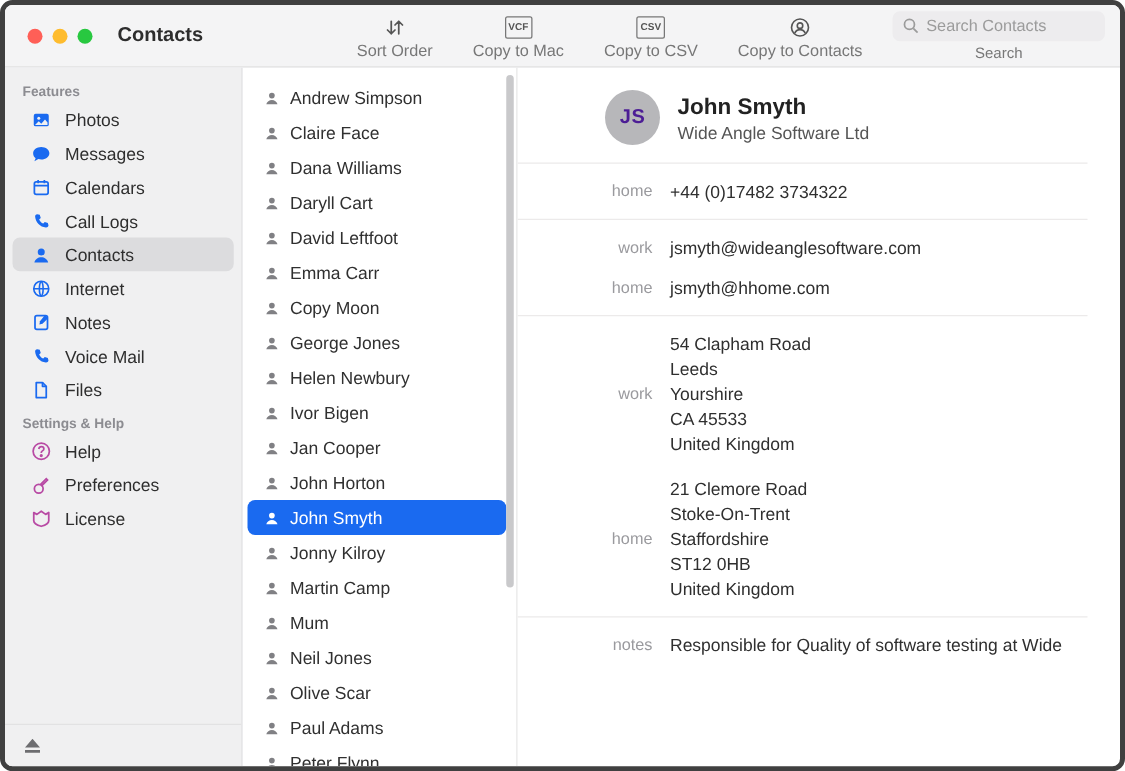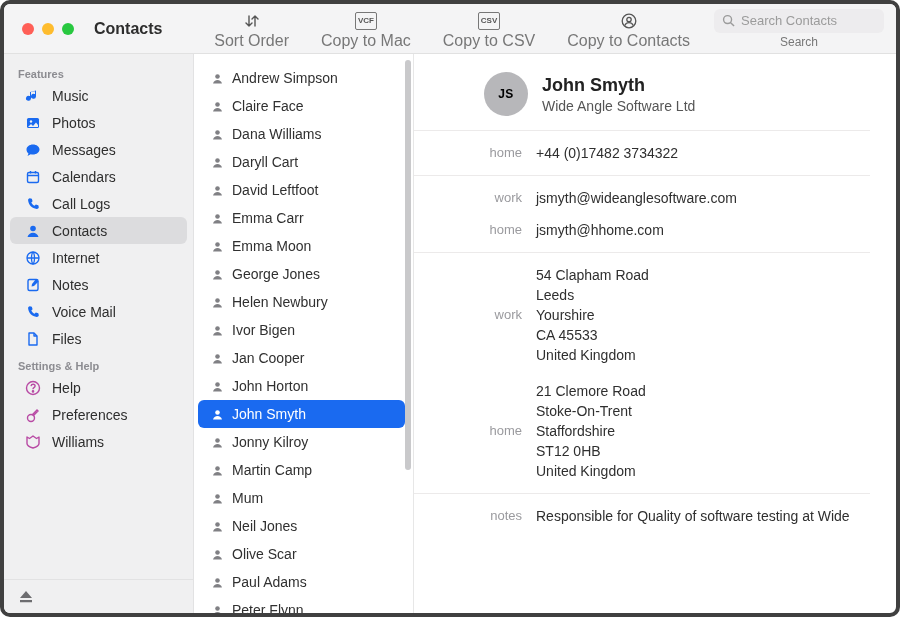--- a/index.html
+++ b/index.html
@@ -11,21 +11,21 @@
   .traffic { display: flex; gap: 8px; padding: 0 14px 0 18px; align-items: center; }
   .traffic .dot { width: 12px; height: 12px; border-radius: 50%; }
   .dot.red { background:#ff5f57; }
   .dot.yellow { background:#febc2e; }
   .dot.green { background:#28c840; }
   .title { font-weight: 600; font-size: 16px; color:#2d2d2d; padding-left:6px; }
   .spacer { flex: 1; }
   .tool-btns { display: flex; align-items: flex-start; gap: 32px; padding-top:4px; }
   .tool-btn { display: flex; flex-direction: column; align-items: center; gap: 2px; color:#666; cursor: pointer; font-size:12px; min-width:60px; }
   .tool-btn .ticon { height: 18px; display:flex; align-items:center; justify-content:flex-start; color:#555; }
-  .tool-btn .tlabel { color:#777; font-size:16px; }
+  .tool-btn .tlabel { color:#777; font-size:13px; }
   .search-wrap { margin-left: 24px; display:flex; flex-direction:column; align-items:center; gap:2px; }
   .search-box { width: 170px; height: 24px; background:#edecee; border-radius:6px; display:flex; align-items:center; padding:0 8px; gap:6px; color:#9b9b9b; font-size:13px; }
   .search-wrap .tlabel { color:#777; font-size:12px; }
 
   
   .body { flex:1; display:flex; overflow:hidden; }
 
   
   .sidebar { width: 190px; background:#f0f0f1; border-right:1px solid #e2e2e3; display:flex; flex-direction:column; padding-top:6px; }
   .side-section { padding: 4px 8px 2px 14px; font-size:11px; font-weight:600; color:#8c8c91; margin-top:4px; }
@@ -39,21 +39,21 @@
   .listpane .scroll { position:absolute; right:2px; top:6px; width:6px; height:410px; background:#c9c9cb; border-radius:3px; }
   .clist { padding:10px 8px 10px 4px; overflow-y:hidden; height:100%; }
   .crow { display:flex; align-items:center; gap:8px; height:28px; padding:0 10px 0 12px; border-radius:6px; color:#303030; cursor:pointer; }
   .crow.sel { background:#1a6af0; color:#fff; }
   .crow .cicon { width:14px; height:14px; display:flex; align-items:center; justify-content:center; color:#808084; }
   .crow.sel .cicon { color:#fff; }
 
   
   .detail { flex:1; padding: 18px 26px 12px 0; overflow:hidden; }
   .detail-head { display:flex; align-items:center; gap:14px; padding: 0 0 14px 70px; }
-  .avatar { width:44px; height:44px; border-radius:50%; background:#b7b7ba; color:#000000; display:flex; align-items:center; justify-content:center; font-weight:600; font-size:12px; letter-spacing:0.5px; }
+  .avatar { width:44px; height:44px; border-radius:50%; background:#b7b7ba; color:#4c1d95; display:flex; align-items:center; justify-content:center; font-weight:600; font-size:16px; letter-spacing:0.5px; }
   .name { font-size:18px; font-weight:700; color:#222; }
   .org  { font-size:14px; color:#555; margin-top:2px; }
 
   .sectiondiv { border-top:1px solid #eceaea; }
   .frow { display:flex; align-items:center; padding:6px 0; }
   .flabel { width:122px; text-align:right; padding-right:14px; color:#9a9a9e; font-size:13px; line-height:20px; }
   .fval { flex:1; color:#2f2f2f; font-size:14px; line-height:20px; white-space:pre-line; }
   .group { padding:6px 0; }
 
   svg { display:block; }
@@ -113,28 +113,20 @@
       </div>
       <div class="tlabel">Search</div>
     </div>
   </div>
 
   <div class="body">
 
     <div class="sidebar">
       <div class="side-section">Features</div>
       <div id="side-features">
-          <div class="side-item">
-            <span class="sicon">
-              <svg width="16" height="16" viewBox="0 0 16 16" fill="#1a6af0">
-                <path d="M6 3v7.5A2.5 2.5 0 1 1 4.5 8H5V4l6-1.5v6A2.5 2.5 0 1 1 9.5 6H10V3.2L6 4V3z"></path>
-              </svg>
-            </span>
-            <span>Music</span>
-          </div>
           <div class="side-item">
             <span class="sicon">
               <svg width="16" height="16" viewBox="0 0 16 16" fill="#1a6af0">
                 <rect x="2" y="3" width="12" height="10" rx="1.5"></rect>
                 <circle cx="6" cy="6.5" r="1.2" fill="#f0f0f1"></circle>
                 <path d="M3 12l3-3 2 2 3-3.5 2 2.5V12z" fill="#f0f0f1"></path>
               </svg>
             </span>
             <span>Photos</span>
           </div>
@@ -227,21 +219,21 @@
             </svg>
           </span>
         <span>Preferences</span>
       </div>
       <div class="side-item">
         <span class="sicon">
             <svg width="16" height="16" viewBox="0 0 16 16" stroke="#b84aa4" stroke-width="1.4" fill="none" stroke-linejoin="round">
               <path d="M8 2l3.5 2.5L14 3v6.5c0 2-2.5 3.5-6 4.5-3.5-1-6-2.5-6-4.5V3l2.5 1.5L8 2z"></path>
             </svg>
           </span>
-        <span>Williams</span>
+        <span>License</span>
       </div>
       <div class="side-foot">
         <svg width="16" height="12" viewBox="0 0 16 12" fill="#6d6d70">
             <path d="M8 0l6 7H2l6-7zM2 9h12v2.2H2z"></path>
           </svg>
       </div>
     </div>
 
     <div class="listpane">
       <div class="clist" id="clist">
@@ -299,21 +291,21 @@
             </span>
             <span>Emma Carr</span>
           </div>
           <div class="crow">
             <span class="cicon">
               <svg width="13" height="13" viewBox="0 0 16 16" fill="currentColor">
                 <circle cx="8" cy="5.5" r="2.8"></circle>
                 <path d="M2.5 14c.6-2.6 2.9-4.2 5.5-4.2s4.9 1.6 5.5 4.2H2.5z"></path>
               </svg>
             </span>
-            <span>Emma Moon</span>
+            <span>Copy Moon</span>
           </div>
           <div class="crow">
             <span class="cicon">
               <svg width="13" height="13" viewBox="0 0 16 16" fill="currentColor">
                 <circle cx="8" cy="5.5" r="2.8"></circle>
                 <path d="M2.5 14c.6-2.6 2.9-4.2 5.5-4.2s4.9 1.6 5.5 4.2H2.5z"></path>
               </svg>
             </span>
             <span>George Jones</span>
           </div>

